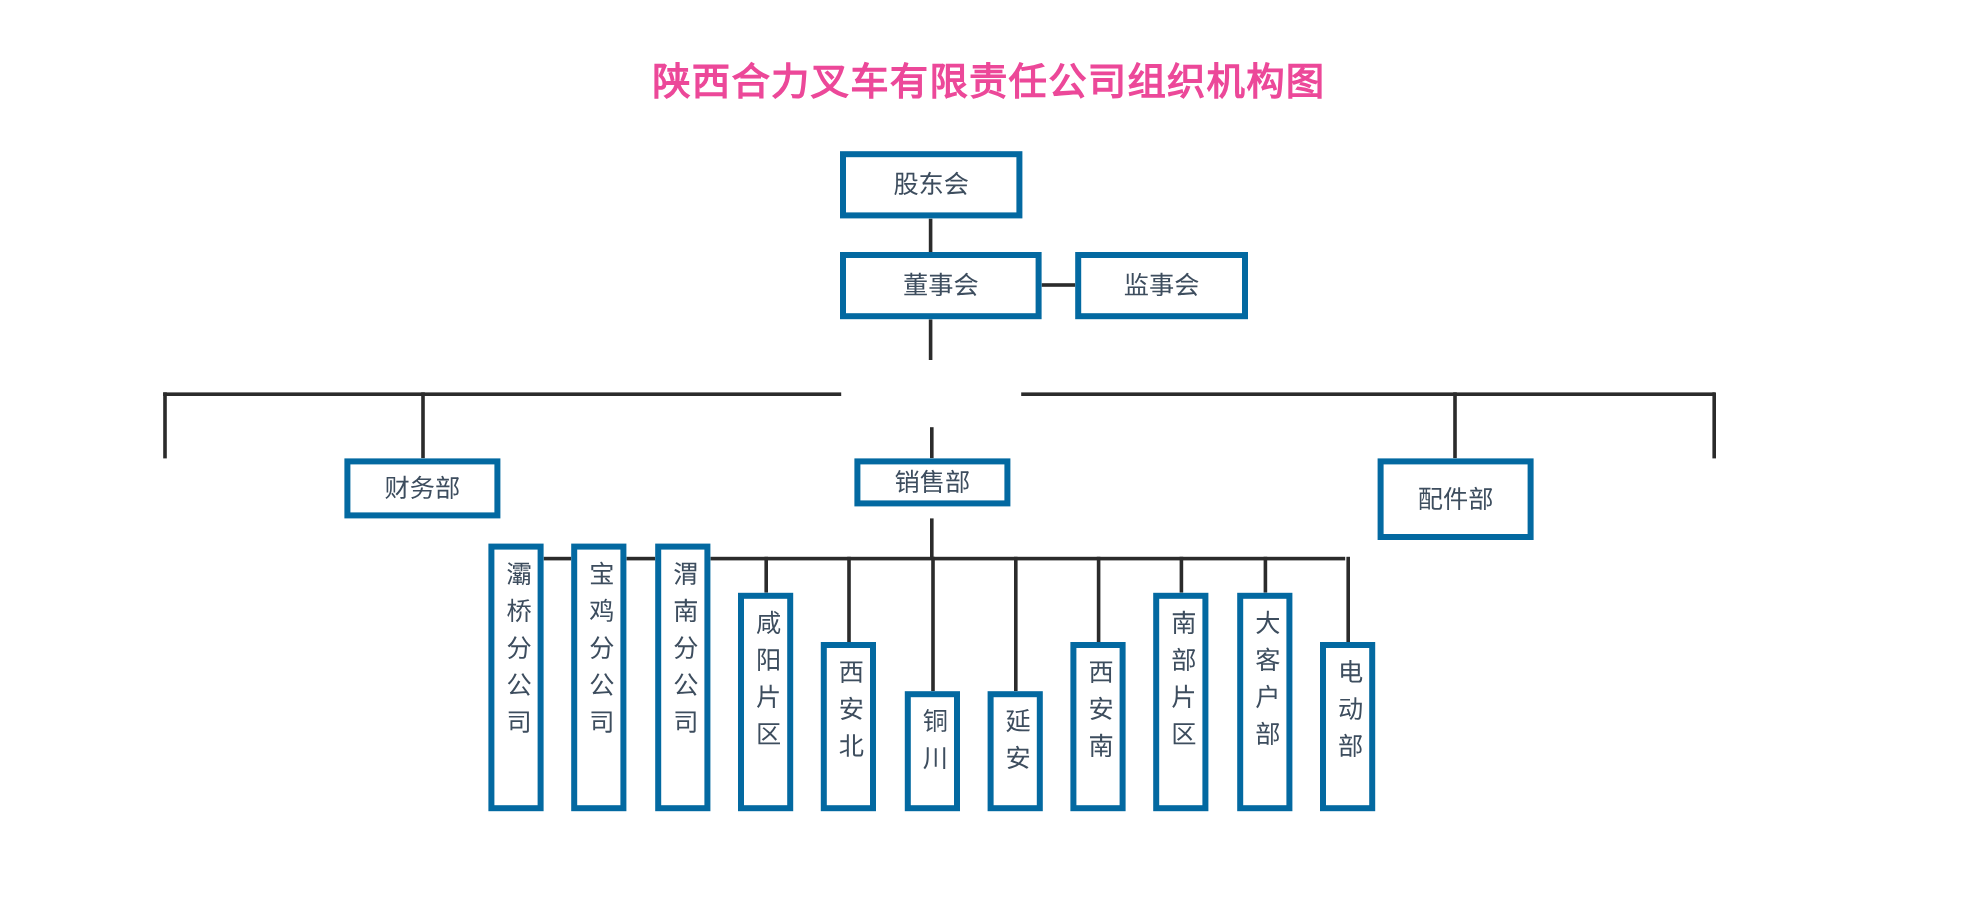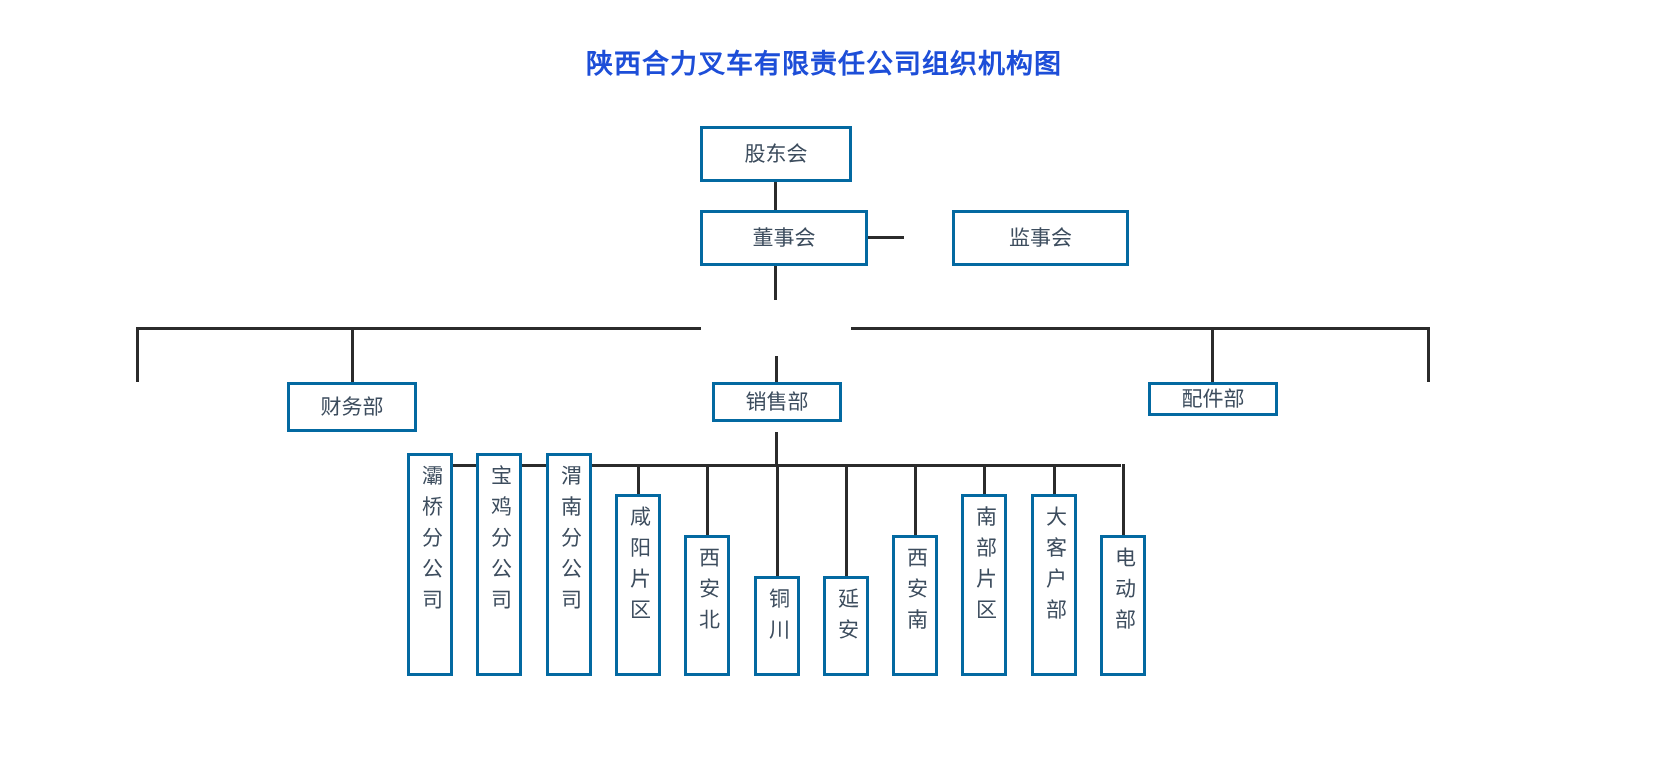--- a/index.html
+++ b/index.html
@@ -14,32 +14,32 @@
   }
   #chart-root{position:relative;width:1656px;height:759px;}
 
   
   .chart-title{
     position:absolute;
     left:0;top:42px;width:1648px;
     text-align:center;
     font-family:"DejaVu Sans","Liberation Sans",sans-serif;
     font-weight:bold;
-    font-size:27px;
+    font-size:32px;
     letter-spacing:1px;
-    color:#1d4ed8;
+    color:#ec4899;
     white-space:nowrap;
   }
 
   
   .node{
     position:absolute;
     box-sizing:border-box;
     background:#ffffff;
-    border:3px solid #0369a1;
+    border:5px solid #0369a1;
     display:flex;
     align-items:center;
     justify-content:center;
     color:#3a4a5c;
     z-index:3;
   }
   .node .label{
     font-size:21px;
     line-height:1.15;
     white-space:nowrap;
@@ -76,21 +76,21 @@
   </div>
 
   <div class="ln v" style="left:774px;top:182px;height:28px;"></div>
 
   <div class="node" style="left:700px;top:210px;width:168px;height:56px;">
     <span class="label">董事会</span>
   </div>
 
   <div class="ln h" style="left:852px;top:236px;width:52px;"></div>
 
-  <div class="node" style="left:952px;top:210px;width:177px;height:56px;">
+  <div class="node" style="left:896px;top:210px;width:144px;height:56px;">
     <span class="label">监事会</span>
   </div>
 
   <div class="ln v" style="left:774px;top:266px;height:34px;"></div>
 
 
   <div class="ln h" style="left:136px;top:327px;width:565px;"></div>
   <div class="ln h" style="left:851px;top:327px;width:578px;"></div>
 
   <div class="ln v" style="left:136px;top:327px;height:55px;"></div>
@@ -101,21 +101,21 @@
 
 
   <div class="node" style="left:287px;top:382px;width:130px;height:50px;">
     <span class="label">财务部</span>
   </div>
 
   <div class="node" style="left:712px;top:382px;width:130px;height:40px;">
     <span class="label">销售部</span>
   </div>
 
-  <div class="node" style="left:1148px;top:382px;width:130px;height:34px;">
+  <div class="node" style="left:1148px;top:382px;width:130px;height:68px;">
     <span class="label">配件部</span>
   </div>
 
 
   <div class="ln v" style="left:775px;top:432px;height:33px;"></div>
   <div class="ln h" style="left:429px;top:464px;width:692px;"></div>
 
   <div id="branch-layer">
       <div class="ln v" style="left: 429px; top: 464px;"></div>
       <div class="node vertical" style="left: 407px; top: 453px; width: 46px; height: 223px;">

